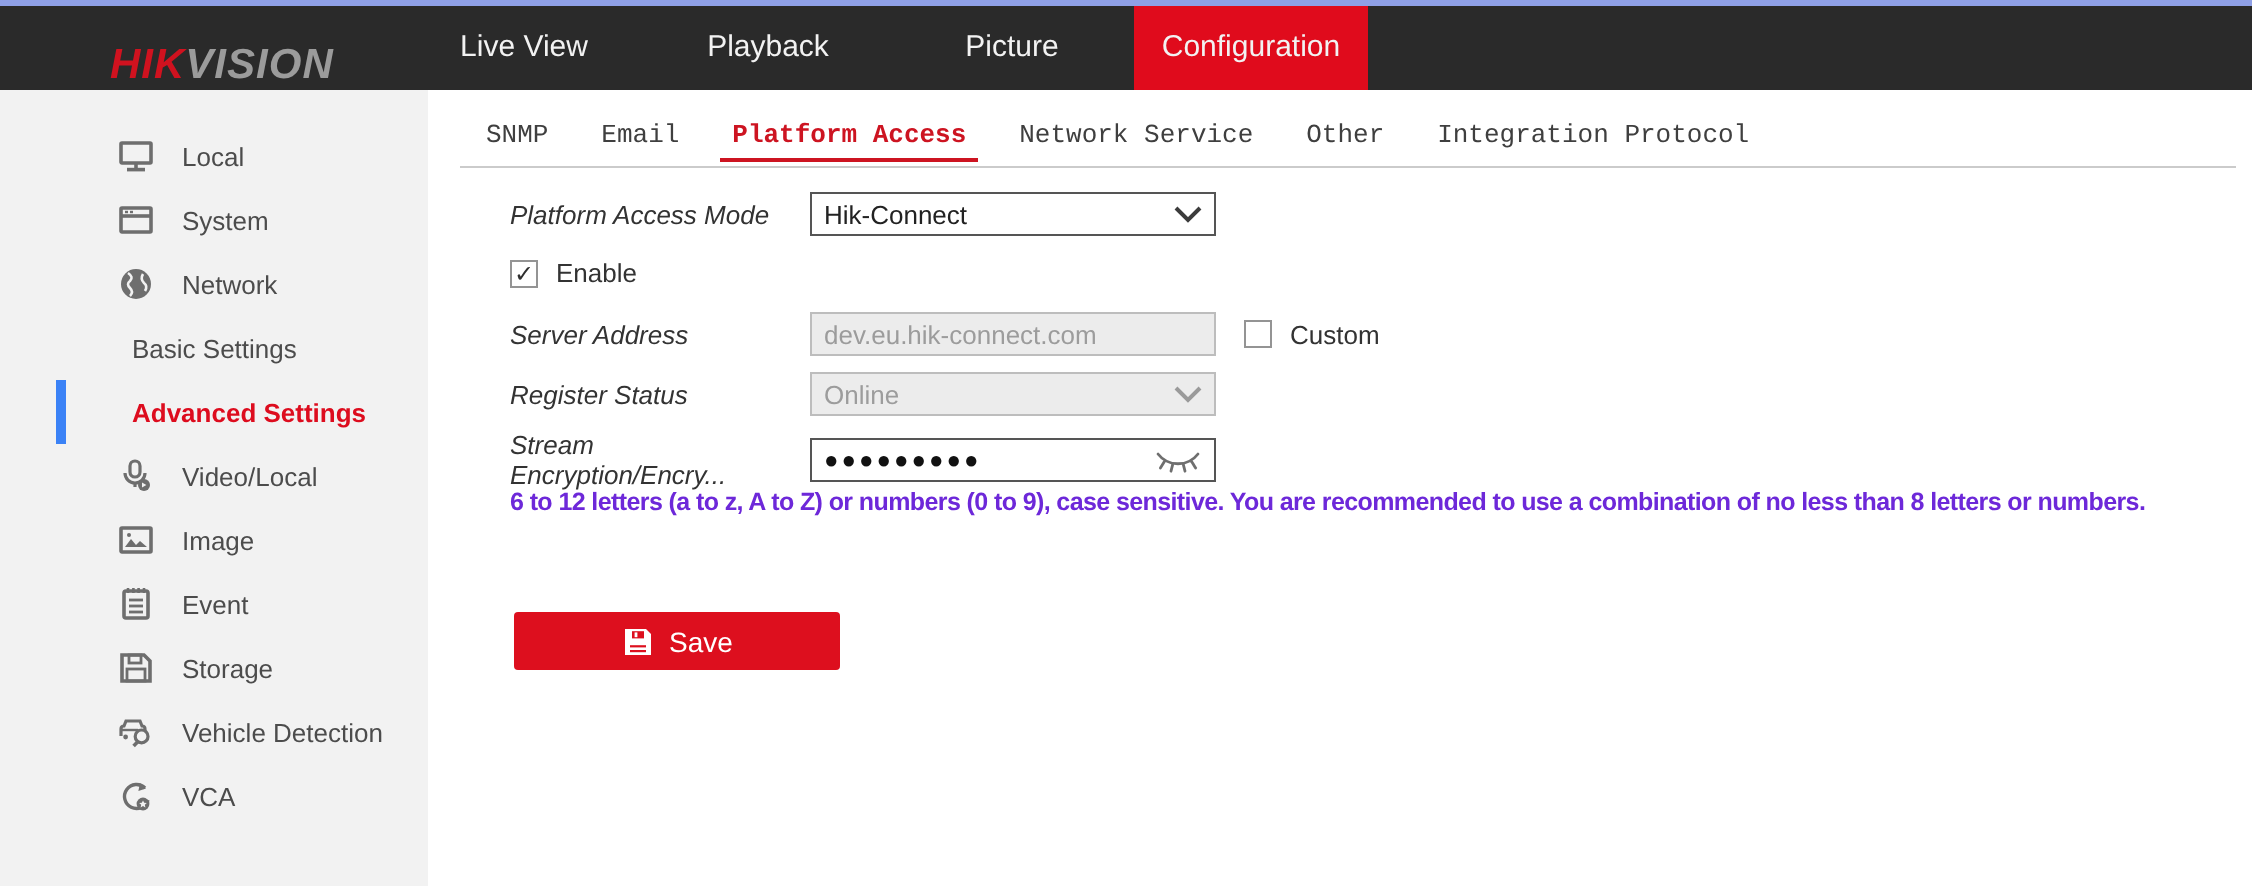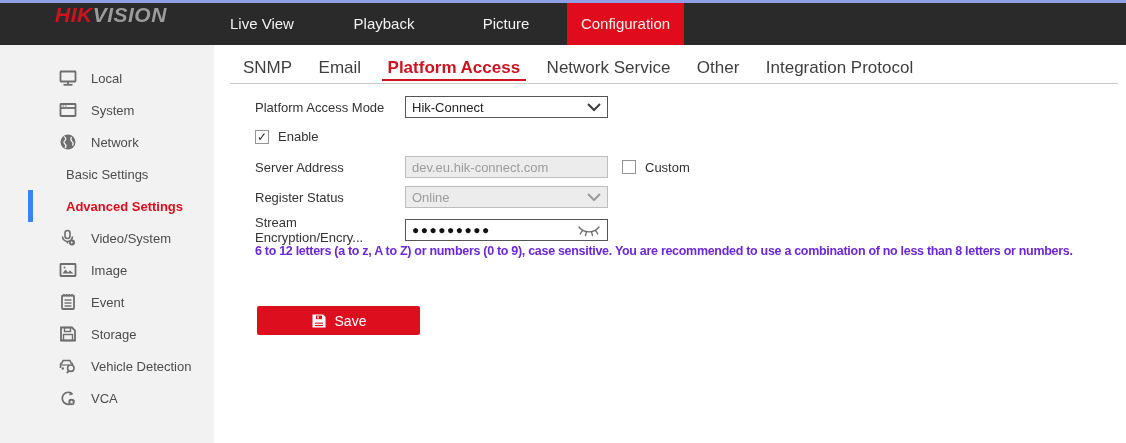--- a/index.html
+++ b/index.html
@@ -10,21 +10,21 @@
     background: #fff; overflow: hidden;
   }
   
   .top-strip { position:absolute; top:0; left:0; right:0; height:3px; background:#8fa0e6; }
   
   .header {
     position:absolute; top:3px; left:0; right:0; height:42px;
     background:#2a2a2a; display:flex; align-items:center;
   }
   .logo {
-    position:absolute; left:55px; top:0; height:42px; display:flex; align-items:flex-start;
+    position:absolute; left:55px; top:0; height:42px; display:flex; align-items:flex-end;
     font-style: italic; font-weight:900; font-size:21px; letter-spacing:0.5px;
   }
   .logo-hik { color:#d0121f; }
   .logo-vision { color:#9b9b9b; }
   .nav { position:absolute; left:201px; top:0; height:42px; display:flex; }
   .nav-item {
     width:122px; height:42px; line-height:42px; text-align:center;
     color:#f2f2f2; font-size:15px; cursor:pointer;
   }
   .nav-item.active { background:#e00b1c; font-weight:normal; width:117px; }
@@ -42,30 +42,30 @@
   .side-label { margin-left:13px; font-size:13px; color:#4c4c4c; }
   .side-item.sub .side-label { margin-left:33px; }
   .side-item.sub { border-left:5px solid transparent; }
   .side-item.active { border-left:5px solid #3b82f6; }
   .side-item.active .side-label { color:#dd0c1e; font-weight:bold; }
   .main { position:absolute; top:45px; left:214px; right:0; bottom:0; background:#fff; }
   
   .tabs { position:absolute; top:13px; left:29px; white-space:nowrap; }
   .tab {
     display:inline-block; height:23px; line-height:20px; margin-right:22px;
-    font-size:17px; color:#3f3f3f; cursor:pointer; vertical-align:top;
+    font-size:13px; color:#3f3f3f; cursor:pointer; vertical-align:top;font-family:Liberation Mono, monospace;
   }
   .tab.active {
     color:#cd1421; font-weight:bold; border-bottom:2px solid #cd1421;
     padding:0 6px; margin-left:-6px; margin-right:16px;
   }
   .tabs-divider { position:absolute; top:38px; left:16px; right:8px; height:1px; background:#cbcbcb; }
   
   .form-row { position:absolute; left:41px; display:flex; align-items:center; }
-  .form-label { width:150px; font-size:13px; color:#333; flex:0 0 150px; }
+  .form-label { width:150px; font-size:13px; color:#333; flex:0 0 150px;font-style:italic; }
   .control {
     width:203px; height:22px; border:1px solid #555; background:#fff;
     display:flex; align-items:center; font-size:13px; color:#222;
     padding:0 6px; position:relative; cursor:pointer;
   }
   .control .value { flex:1 1 auto; overflow:hidden; white-space:nowrap; }
   .control.disabled { background:#ececec; border-color:#bdbdbd; color:#9c9c9c; cursor:default; }
   .chevron { width:14px; height:9px; flex:0 0 14px; }
   .chevron svg { display:block; }
   .password-dots { font-size:12px; letter-spacing:1.5px; color:#111; font-weight:bold; line-height:1; }
@@ -148,21 +148,21 @@
     <div class="side-item">
       <span class="side-icon">
         <svg viewBox="0 0 20 20" fill="none" stroke="#6e6e6e" stroke-width="1.6">
             <rect x="7" y="2.5" width="5" height="8" rx="2.5"></rect>
             <path d="M4.5,8.5 a5,5 0 0 0 10,0"></path>
             <line x1="9.5" y1="13.5" x2="9.5" y2="15.5"></line>
             <circle cx="14" cy="14.5" r="3" fill="#6e6e6e" stroke="none"></circle>
             <path d="M13,13.2 l2.2,1.3 -2.2,1.3 z" fill="#f2f2f2" stroke="none"></path>
           </svg>
       </span>
-      <span class="side-label">Video/System</span>
+      <span class="side-label">Video/Local</span>
     </div>
     <div class="side-item">
       <span class="side-icon">
         <svg viewBox="0 0 20 20" fill="none" stroke="#6e6e6e" stroke-width="1.8">
             <rect x="2.5" y="4" width="15" height="12" rx="0.5"></rect>
             <path d="M4.5,13.5 l3,-4 2.5,3 2,-2 3.5,3 z" fill="#6e6e6e" stroke="none"></path>
             <circle cx="6.5" cy="7.5" r="1" fill="#6e6e6e" stroke="none"></circle>
           </svg>
       </span>
       <span class="side-label">Image</span>

